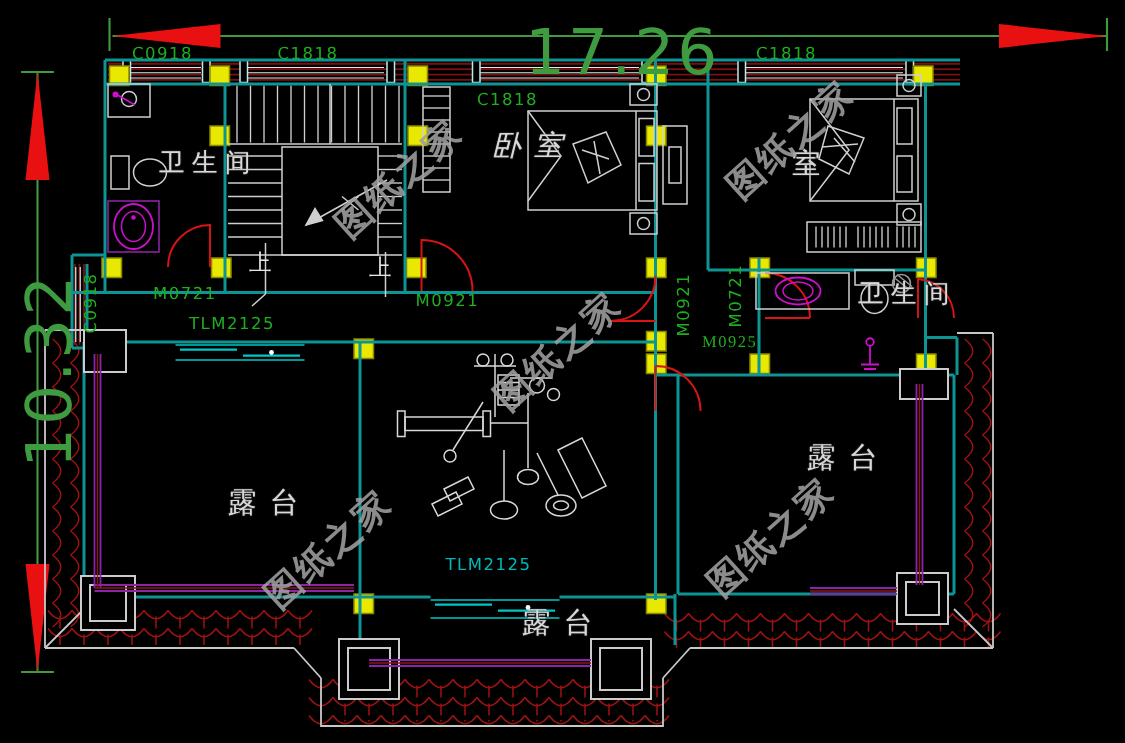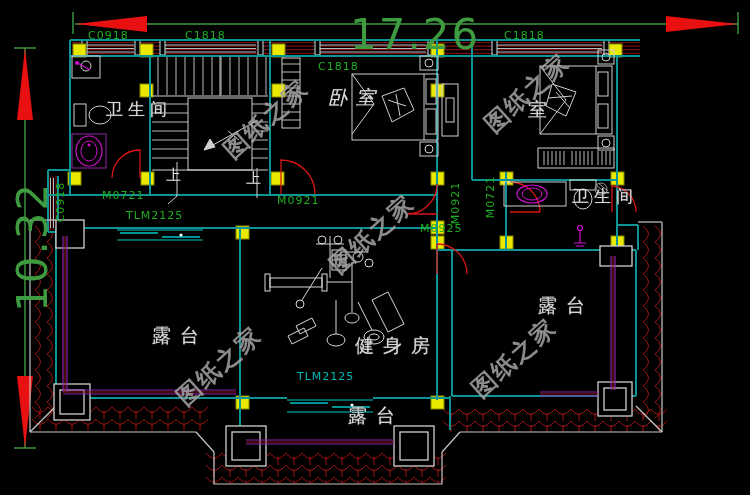--- a/index.html
+++ b/index.html
@@ -457,29 +457,28 @@
   <div class="lbl tagG" style="left:88px;top:30px;">C0918</div>
   <div class="lbl tagG" style="left:185px;top:30px;">C1818</div>
   <div class="lbl tagG" style="left:318px;top:61px;">C1818</div>
   <div class="lbl tagG" style="left:504px;top:30px;">C1818</div>
   <div class="lbl tagG rot" style="left:36px;top:196px;width:50px;height:12px;">C0918</div>
 
   <div class="lbl tagG" style="left:102px;top:190px;">M0721</div>
   <div class="lbl tagG" style="left:277px;top:195px;">M0921</div>
   <div class="lbl tagG rot" style="left:431px;top:197px;width:50px;height:12px;">M0921</div>
   <div class="lbl tagG rot" style="left:466px;top:191px;width:50px;height:12px;">M0721</div>
-  <div class="lbl tagG" style="left:420px;top:223px;">M0925</div>
+  <div class="lbl tagG" style="left:468px;top:223px;font-family:Liberation Serif, serif;">M0925</div>
   <div class="lbl tagG" style="left:126px;top:210px;">TLM2125</div>
   <div class="lbl tagC" style="left:297px;top:371px;">TLM2125</div>
 
   <div class="lbl room" style="left:106px;top:101px;font-size:17px;letter-spacing:5px;">卫生间</div>
   <div class="lbl room" style="left:328px;top:88px;font-style:italic;">卧室</div>
   <div class="lbl room" style="left:528px;top:100px;">室</div>
   <div class="lbl room" style="left:572px;top:188px;font-size:17px;letter-spacing:5px;">卫生间</div>
-  <div class="lbl room" style="left:355px;top:336px;">健身房</div>
   <div class="lbl room" style="left:152px;top:326px;">露台</div>
   <div class="lbl room" style="left:538px;top:296px;">露台</div>
   <div class="lbl room" style="left:348px;top:406px;">露台</div>
 
   <div class="lbl up" style="left:166px;top:168px;">上</div>
   <div class="lbl up" style="left:246px;top:171px;">上</div>
 
   <div class="lbl wm" style="left:207px;top:107px;">图纸之家</div>
   <div class="lbl wm" style="left:468px;top:81px;">图纸之家</div>
   <div class="lbl wm" style="left:313px;top:222px;">图纸之家</div>

